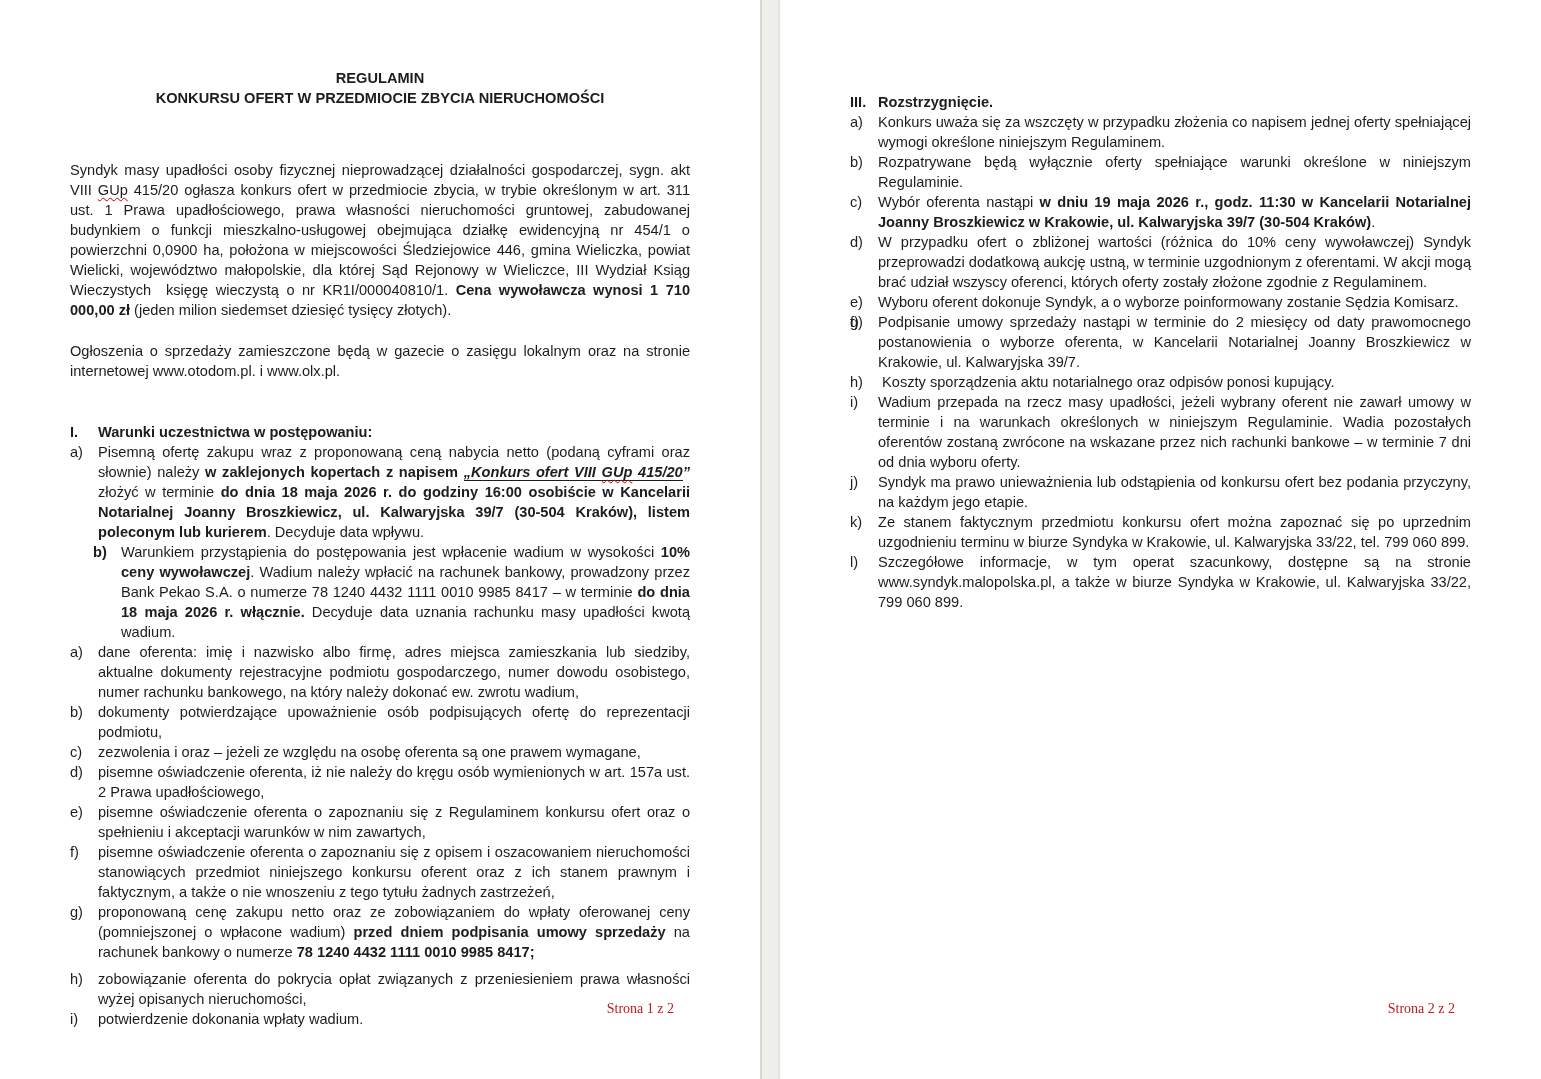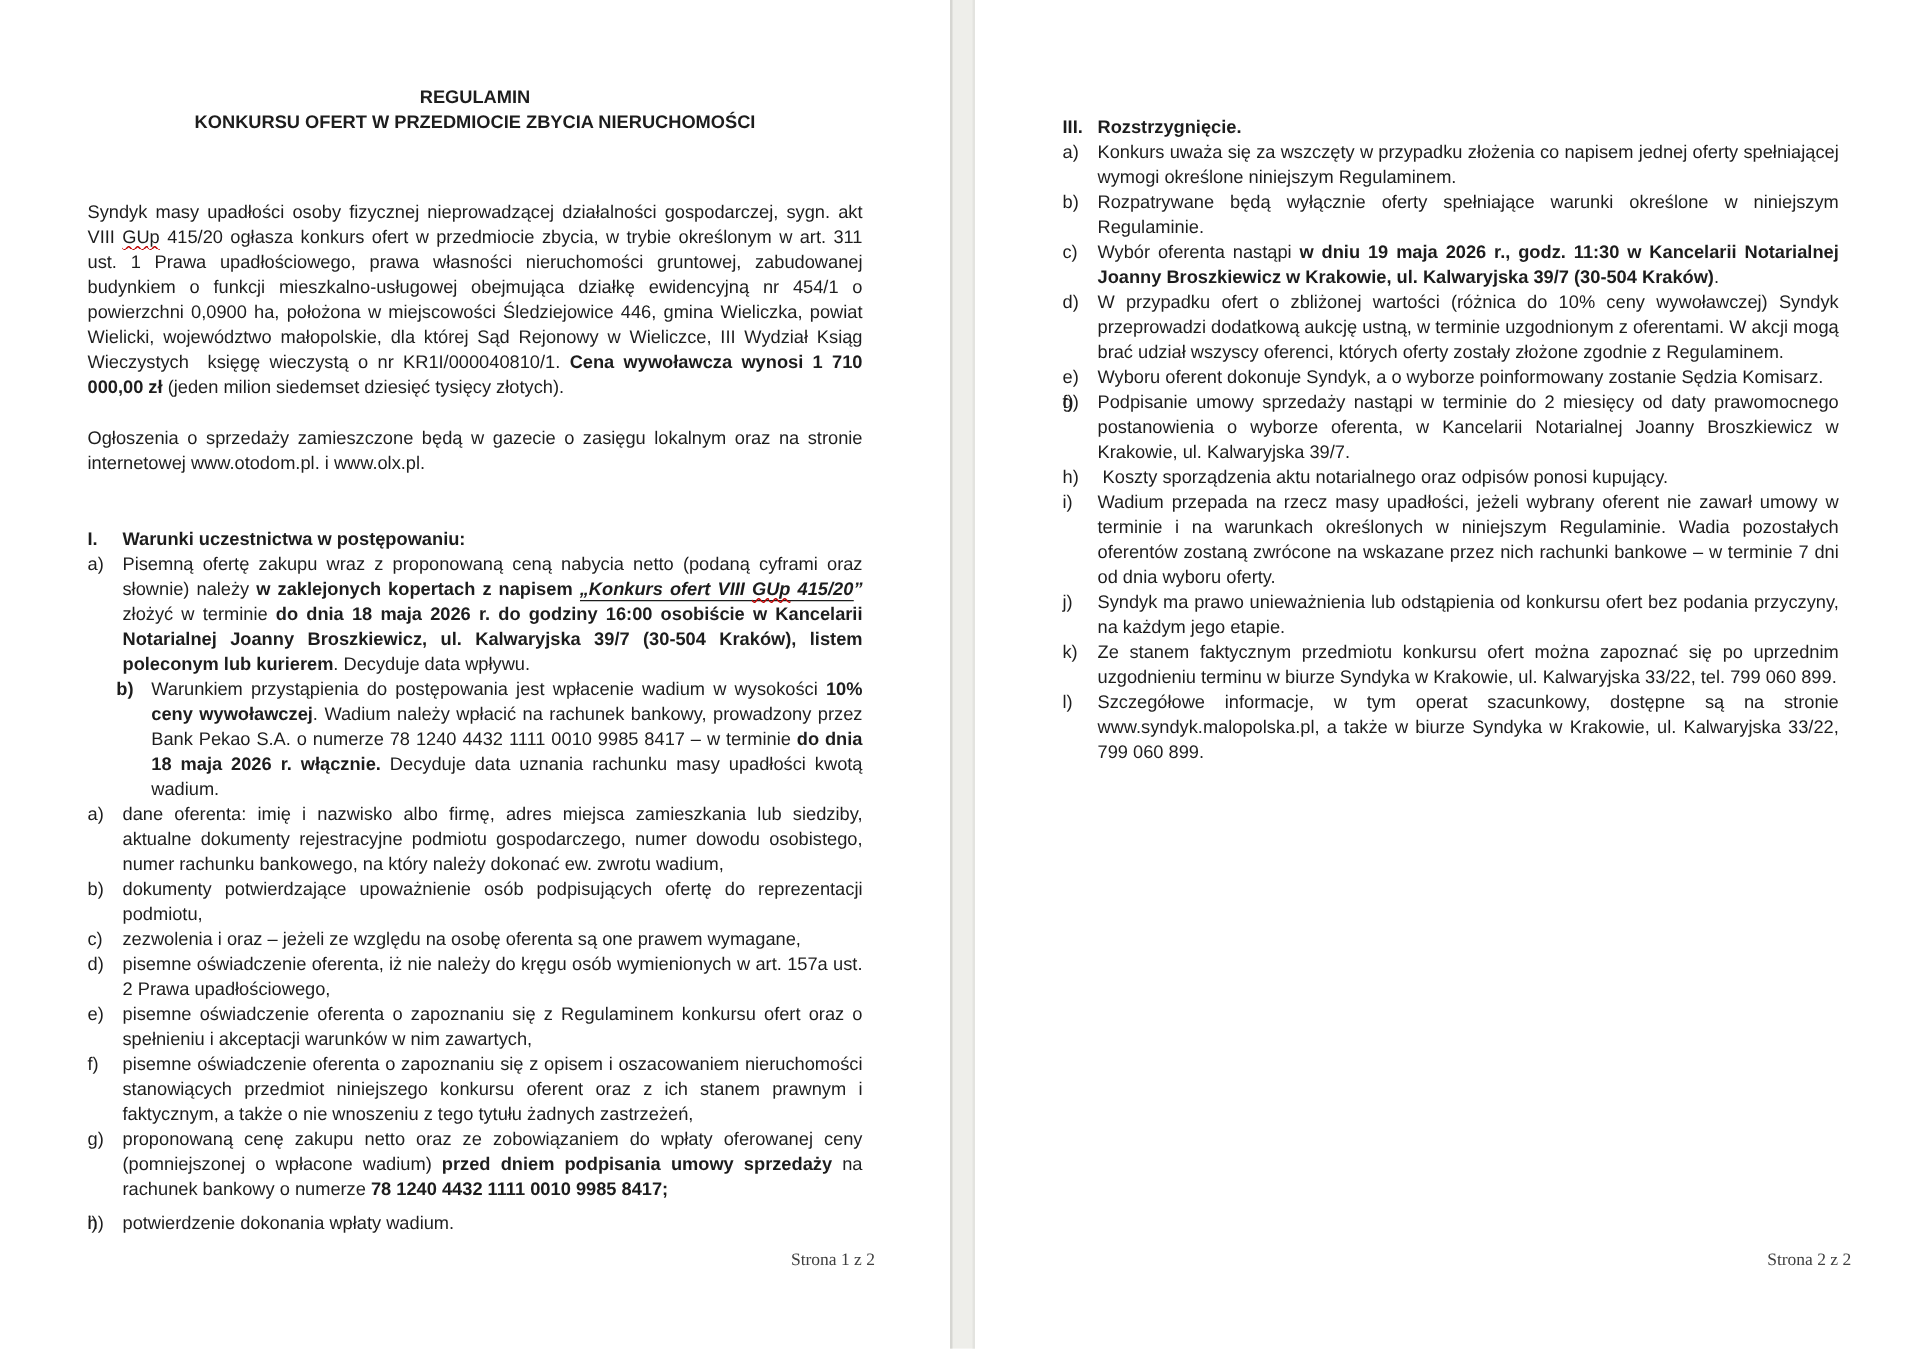--- a/index.html
+++ b/index.html
@@ -43,24 +43,24 @@
     text-decoration-line: underline;
     text-decoration-style: wavy;
     text-decoration-color: #c00000;
     text-decoration-thickness: 1px;
     text-underline-offset: 2px;
     text-decoration-skip-ink: none;
   }
   .footer {
     position: absolute;
     top: 1001px;
-    right: 60px;
+    right: 86px;
     font-family: "Liberation Serif", "DejaVu Serif", serif;
     font-size: 14px;
-    color: #404040;
+    color: #b91c1c;
   }
 </style>
 </head>
 <body>
 
 <div class="page" id="page1">
   <div class="content" id="page1-content">
       <div class="b-title"><span>REGULAMIN</span></div>
       <div class="b-title"><span>KONKURSU OFERT W PRZEDMIOCIE ZBYCIA NIERUCHOMOŚCI</span></div>
       <div class="b-para" style="margin-top: 52px;"><span>Syndyk masy upadłości osoby fizycznej nieprowadzącej działalności gospodarczej, sygn. akt VIII </span><span class="wavy">GUp</span><span> 415/20 ogłasza konkurs ofert w przedmiocie zbycia, w trybie określonym w art. 311 ust. 1 Prawa upadłościowego, prawa własności nieruchomości gruntowej, zabudowanej budynkiem o funkcji mieszkalno-usługowej obejmująca działkę ewidencyjną nr 454/1 o powierzchni 0,0900 ha, położona w miejscowości Śledziejowice 446, gmina Wieliczka, powiat Wielicki, województwo małopolskie, dla której Sąd Rejonowy w Wieliczce, III Wydział Ksiąg Wieczystych &nbsp;księgę wieczystą o nr KR1I/000040810/1. </span><span class="bold">Cena wywoławcza wynosi 1 710 000,00 zł</span><span> (jeden milion siedemset dziesięć tysięcy złotych).</span></div>
@@ -68,21 +68,21 @@
       <div class="b-heading hang" style="margin-top: 41px;"><span class="marker bold">I.</span><span class="bold">Warunki uczestnictwa w postępowaniu:</span></div>
       <div class="b-item hang"><span class="marker">a)</span><span>Pisemną ofertę zakupu wraz z proponowaną ceną nabycia netto (podaną cyframi oraz słownie) należy </span><span class="bold">w zaklejonych kopertach z napisem </span><span class="bold ital undl">„Konkurs ofert VIII </span><span class="bold ital undl wavy">GUp</span><span class="bold ital undl"> 415/20</span><span class="bold ital">”</span><span> złożyć w terminie </span><span class="bold">do dnia 18 maja 2026 r. do godziny 16:00 osobiście w Kancelarii Notarialnej Joanny Broszkiewicz, ul. Kalwaryjska 39/7 (30-504 Kraków), listem poleconym lub kurierem</span><span>. Decyduje data wpływu.</span></div>
       <div class="b-item ind1 hang"><span class="marker bold">b)</span><span>Warunkiem przystąpienia do postępowania jest wpłacenie wadium w wysokości </span><span class="bold">10% ceny wywoławczej</span><span>. Wadium należy wpłacić na rachunek bankowy, prowadzony przez Bank Pekao S.A. o numerze 78 1240 4432 1111 0010 9985 8417 – w terminie </span><span class="bold">do dnia 18 maja 2026 r. włącznie.</span><span> Decyduje data uznania rachunku masy upadłości kwotą wadium.</span></div>
       <div class="b-item hang"><span class="marker">a)</span><span>dane oferenta: imię i nazwisko albo firmę, adres miejsca zamieszkania lub siedziby, aktualne dokumenty rejestracyjne podmiotu gospodarczego, numer dowodu osobistego, numer rachunku bankowego, na który należy dokonać ew. zwrotu wadium,</span></div>
       <div class="b-item hang"><span class="marker">b)</span><span>dokumenty potwierdzające upoważnienie osób podpisujących ofertę do reprezentacji podmiotu,</span></div>
       <div class="b-item hang"><span class="marker">c)</span><span>zezwolenia i oraz – jeżeli ze względu na osobę oferenta są one prawem wymagane,</span></div>
       <div class="b-item hang"><span class="marker">d)</span><span>pisemne oświadczenie oferenta, iż nie należy do kręgu osób wymienionych w art. 157a ust. 2 Prawa upadłościowego,</span></div>
       <div class="b-item hang"><span class="marker">e)</span><span>pisemne oświadczenie oferenta o zapoznaniu się z Regulaminem konkursu ofert oraz o spełnieniu i akceptacji warunków w nim zawartych,</span></div>
       <div class="b-item hang"><span class="marker">f)</span><span>pisemne oświadczenie oferenta o zapoznaniu się z opisem i oszacowaniem nieruchomości stanowiących przedmiot niniejszego konkursu oferent oraz z ich stanem prawnym i faktycznym, a także o nie wnoszeniu z tego tytułu żadnych zastrzeżeń,</span></div>
       <div class="b-item hang"><span class="marker">g)</span><span>proponowaną cenę zakupu netto oraz ze zobowiązaniem do wpłaty oferowanej ceny (pomniejszonej o wpłacone wadium) </span><span class="bold">przed dniem podpisania umowy sprzedaży</span><span> na rachunek bankowy o numerze </span><span class="bold">78 1240 4432 1111 0010 9985 8417;</span></div>
-      <div class="b-item hang" style="margin-top: 7px;"><span class="marker">h)</span></div>
+      <div class="b-item hang" style="margin-top: 7px;"><span class="marker">h)</span><span>zobowiązanie oferenta do pokrycia opłat związanych z przeniesieniem prawa własności wyżej opisanych nieruchomości,</span></div>
       <div class="b-item hang"><span class="marker">i)</span><span>potwierdzenie dokonania wpłaty wadium.</span></div>
     </div>
   <div class="footer">Strona 1 z 2</div>
 </div>
 
 <div class="gap-strip"></div>
 
 <div class="page" id="page2">
   <div class="content" id="page2-content">
       <div class="b-heading hang"><span class="marker bold">III.</span><span class="bold">Rozstrzygnięcie.</span></div>

